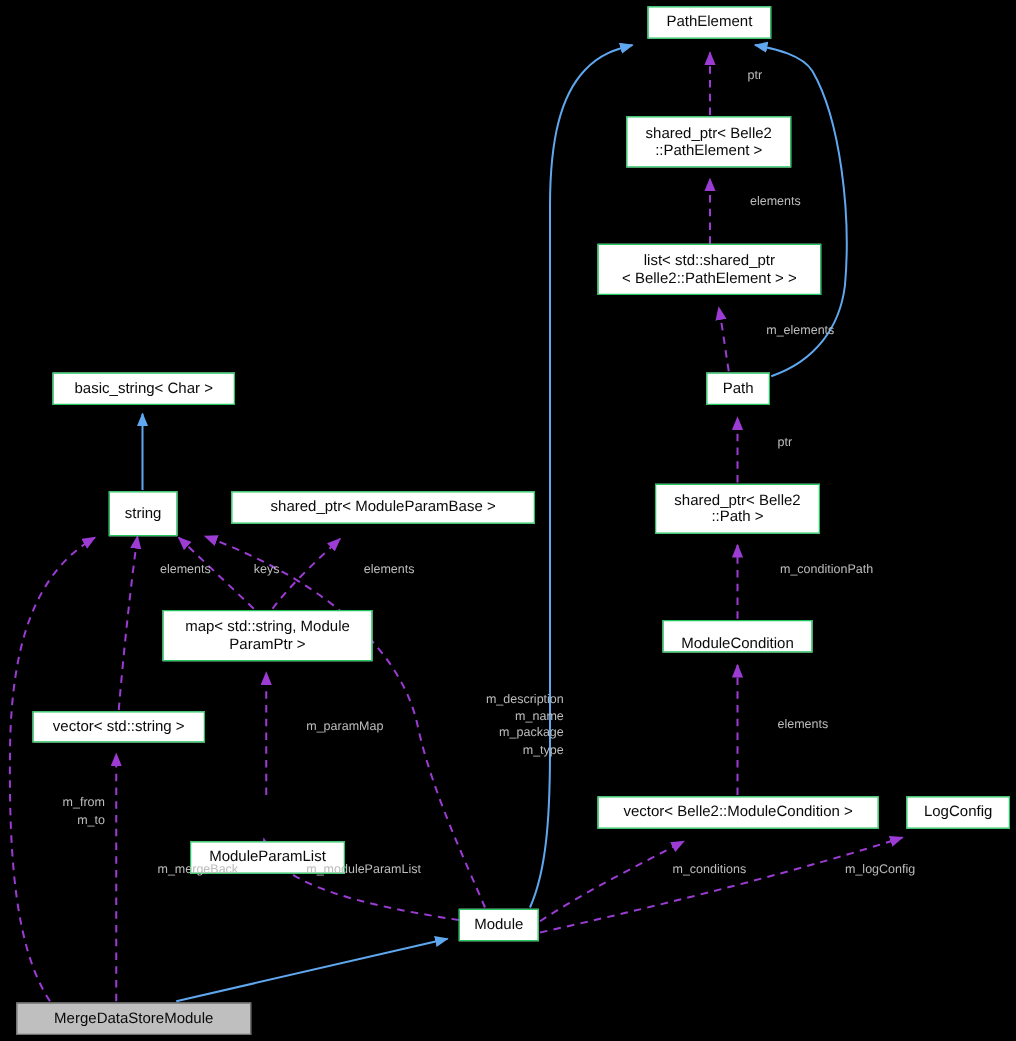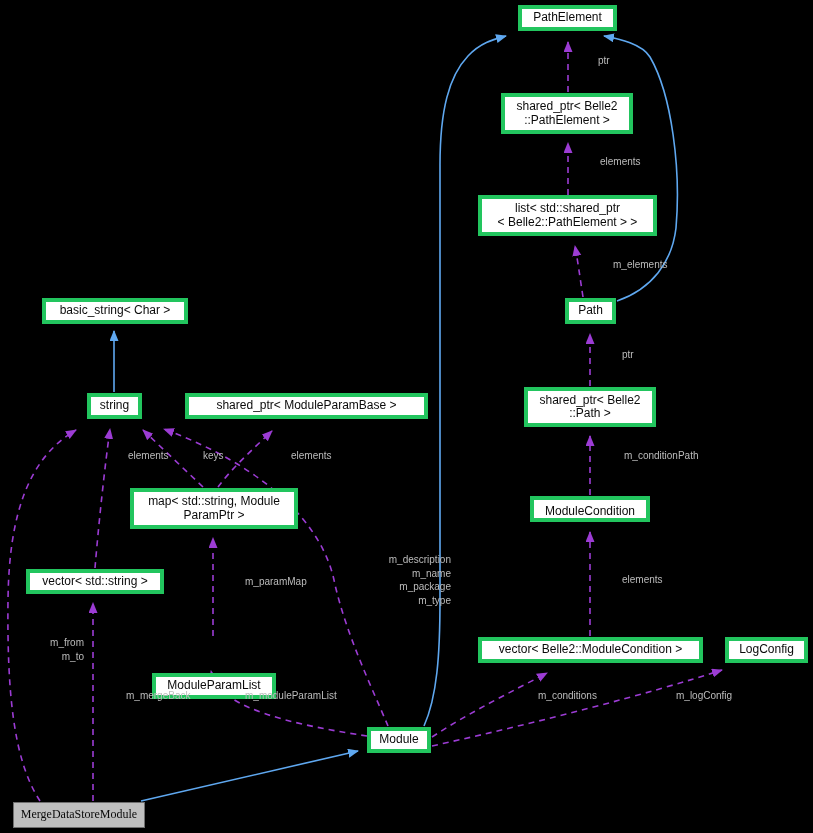--- a/index.html
+++ b/index.html
@@ -8,21 +8,21 @@
     width:813px;height:833px;
     background:#000000;
     font-family:"Liberation Sans", sans-serif;
     overflow:hidden;
   }
   #edges{position:absolute;left:0;top:0;width:813px;height:833px;}
   .node{
     position:absolute;
     box-sizing:border-box;
     background:#ffffff;
-    border:4px solid #22c55e;
+    border:1px solid #22c55e;
     color:#0a0a0a;
     font-size:12px;
     line-height:13.5px;
     display:flex;
     flex-direction:column;
     align-items:center;
     justify-content:center;
     text-align:center;
     white-space:nowrap;
     cursor:pointer;
@@ -108,40 +108,40 @@
   </div>
   <div class="node" style="left:478px;top:637px;width:225px;height:26px;">
     <span>vector&lt; Belle2::ModuleCondition &gt;</span>
   </div>
   <div class="node" style="left:725px;top:637px;width:83px;height:26px;">
     <span>LogConfig</span>
   </div>
   <div class="node" style="left:42px;top:298px;width:146px;height:26px;">
     <span>basic_string&lt; Char &gt;</span>
   </div>
-  <div class="node" style="left:87px;top:393px;width:55px;height:26px;">
+  <div class="node" style="left:87px;top:393px;width:55px;height:36px;">
     <span>string</span>
   </div>
   <div class="node" style="left:185px;top:393px;width:243px;height:26px;">
     <span>shared_ptr&lt; ModuleParamBase &gt;</span>
   </div>
   <div class="node" style="left:130px;top:488px;width:168px;height:41px;">
     <span>map&lt; std::string, Module</span>
     <span>ParamPtr &gt;</span>
   </div>
   <div class="node" style="left:26px;top:569px;width:138px;height:25px;">
     <span>vector&lt; std::string &gt;</span>
   </div>
   <div class="node" style="left:152px;top:637px;width:124px;height:26px;margin-top:36px;">
     <span>ModuleParamList</span>
   </div>
   <div class="node" style="left:367px;top:727px;width:64px;height:26px;">
     <span>Module</span>
   </div>
-  <div class="node focus" style="left:13px;top:802px;width:132px;height:26px;font-family:Liberation Serif, serif;">
+  <div class="node focus" style="left:13px;top:802px;width:188px;height:26px;">
     <span>MergeDataStoreModule</span>
   </div>
 
   <div class="elabel" style="left:570px;top:54px;">
     <span>ptr</span>
   </div>
   <div class="elabel" style="left:572px;top:155px;">
     <span>elements</span>
   </div>
   <div class="elabel" style="left:585px;top:258px;">

